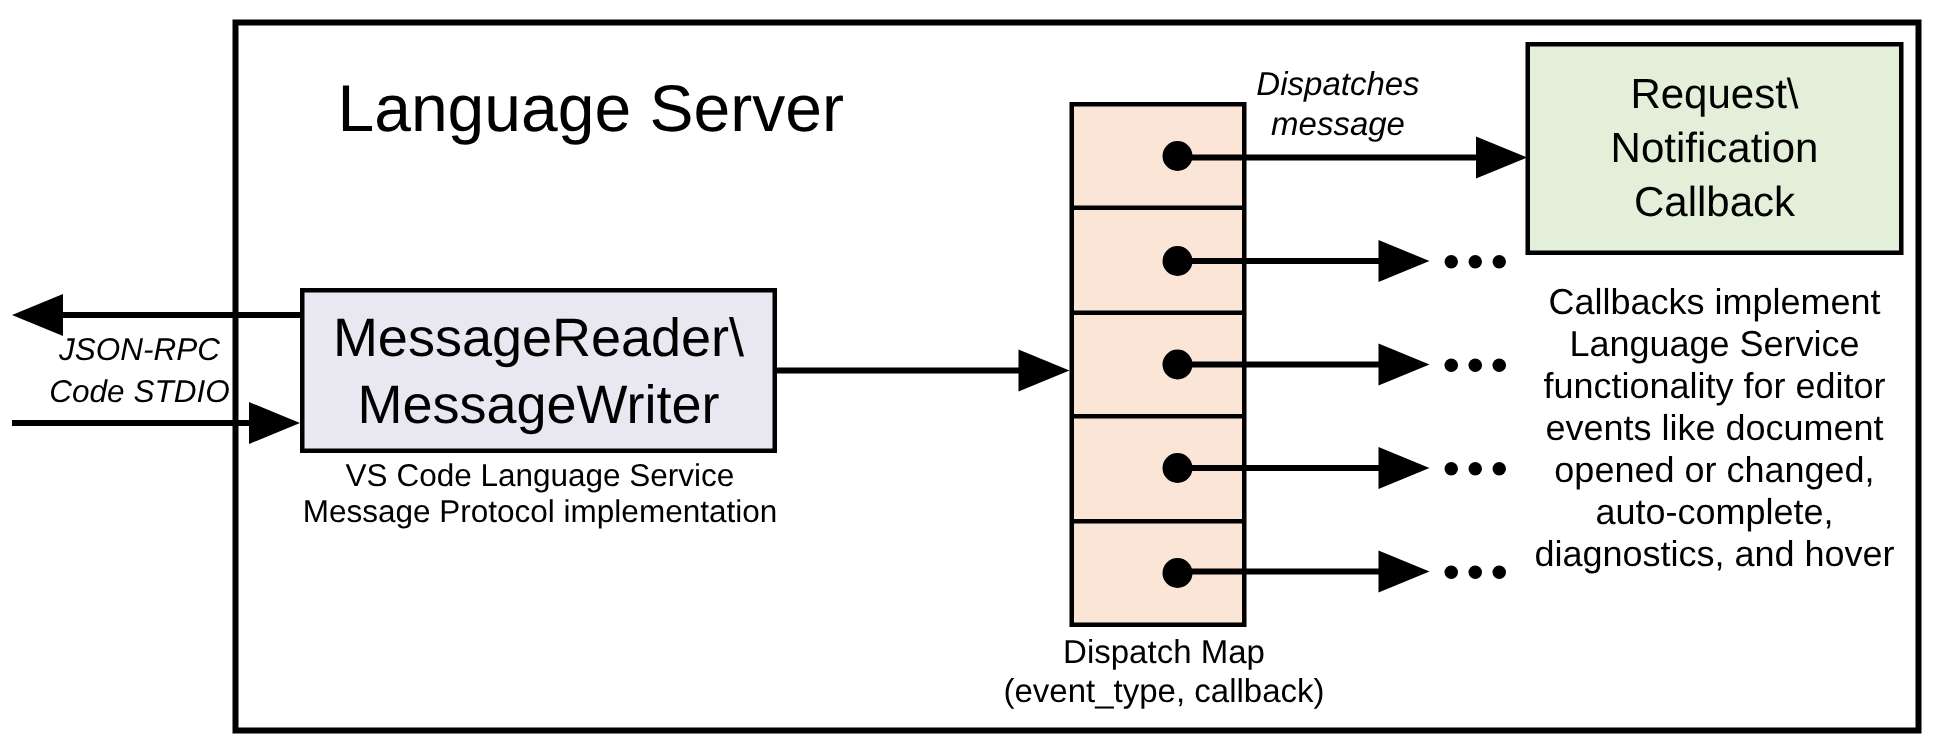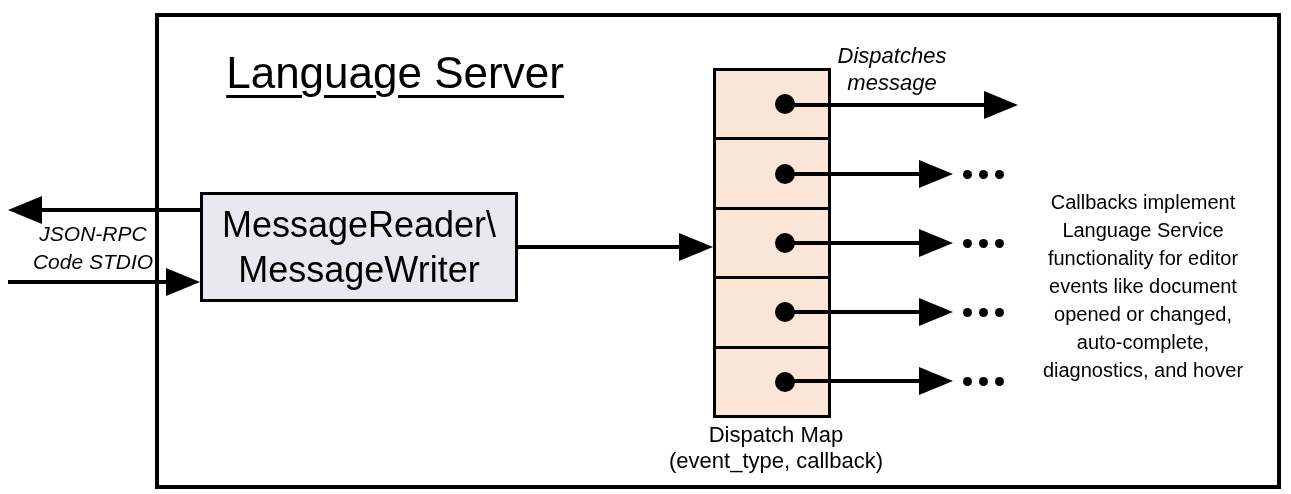--- a/index.html
+++ b/index.html
@@ -10,41 +10,41 @@
   .txt{white-space:pre-line;text-align:center;line-height:1.3;}
   .italic{font-style:italic;}
   .hline{position:absolute;height:4px;background:#000;z-index:3;}
   .ah-right{position:absolute;width:0;height:0;z-index:3;
     border-top:14px solid transparent;border-bottom:14px solid transparent;border-left:34px solid #000;}
   .ah-left{position:absolute;width:0;height:0;z-index:3;
     border-top:14px solid transparent;border-bottom:14px solid transparent;border-right:34px solid #000;}
   #outer-rect{position:absolute;left:155px;top:13px;width:1126px;height:476px;
     border:4px solid #000;box-sizing:border-box;background:transparent;}
   #title{position:absolute;left:225px;top:44px;width:340px;font-size:44px;
-    text-align:center;text-decoration:underline;text-decoration-thickness:3px;text-underline-offset:7px;}
+    text-align:left;text-decoration-thickness:3px;text-underline-offset:7px;}
   #reader-box{position:absolute;left:200px;top:192px;width:318px;height:110px;
     background:var(--reader-fill,#e9e8f1);border:3px solid #000;box-sizing:border-box;
     display:flex;align-items:center;justify-content:center;font-size:36px;z-index:2;}
   #reader-box .txt{line-height:45px;}
   #reader-caption{position:absolute;left:180px;top:306px;width:360px;font-size:21px;line-height:24px;}
   #stdio-label{position:absolute;left:15px;top:220px;width:156px;font-size:21px;line-height:28px;}
   #lookup-label{position:absolute;left:505px;top:154px;width:200px;font-size:22px;line-height:28px;}
   #dispatch-stack{position:absolute;left:713px;top:68px;width:118px;height:350px;
     border:3px solid #000;box-sizing:border-box;background:var(--cell-fill,#fbe5d6);
     display:flex;flex-direction:column;z-index:1;}
   .dispatch-cell{flex:1;position:relative;}
   .dispatch-cell.divider{border-bottom:3px solid #000;}
   .dot{position:absolute;left:59px;top:50%;width:20px;height:20px;margin-top:-10px;
     border-radius:50%;background:#000;z-index:4;}
   #dispatches-label{position:absolute;left:822px;top:42px;width:140px;font-size:22px;line-height:27px;}
   #callback-box{position:absolute;left:1017px;top:28px;width:252px;height:142px;
     background:var(--callback-fill,#e4efda);border:3px solid #000;box-sizing:border-box;
     display:flex;align-items:center;justify-content:center;font-size:28px;z-index:2;}
   #callback-box .txt{line-height:36px;}
-  #callbacks-note{position:absolute;left:1011px;top:188px;width:264px;font-size:20px;line-height:28px;}
+  #callbacks-note{position:absolute;left:1011px;top:188px;width:264px;font-size:24px;line-height:28px;}
   #dispatch-map-label{position:absolute;left:646px;top:422px;width:260px;font-size:22px;line-height:26px;}
   .ellipsis{position:absolute;z-index:3;display:flex;align-items:center;gap:7px;height:10px;}
   .ellipsis i{display:block;width:9px;height:9px;border-radius:50%;background:#000;}
 </style>
 </head>
 <body>
 
 <div id="canvas">
 
   <div id="outer-rect"></div>
@@ -57,20 +57,22 @@
   <div class="hline" style="left:8px;top:280px;width:162px;"></div>
   <div class="ah-right" style="left:166px;top:268px;"></div>
 
   <div id="stdio-label" class="txt italic">JSON-RPC
 Code STDIO</div>
 
   <div id="reader-box">
     <div class="txt">MessageReader\
 MessageWriter</div>
   </div>
+  <div id="reader-caption" class="txt">VS Code Language Service
+Message Protocol implementation</div>
 
   <div class="hline" style="left:518px;top:245px;width:164px;"></div>
   <div class="ah-right" style="left:679px;top:233px;"></div>
 
   <div id="dispatch-stack">
       <div class="dispatch-cell divider">
         <span class="dot"></span>
       </div>
       <div class="dispatch-cell divider">
         <span class="dot"></span>
@@ -84,20 +86,25 @@
       <div class="dispatch-cell">
         <span class="dot"></span>
       </div>
     </div>
   <div id="dispatches-label" class="txt italic">Dispatches
 message</div>
 
   <div id="dispatch-map-label" class="txt">Dispatch Map
 (event_type, callback)</div>
 
+  <div id="callback-box">
+    <div class="txt">Request\
+Notification
+Callback</div>
+  </div>
 
   <div id="callbacks-note" class="txt">Callbacks implement
 Language Service
 functionality for editor
 events like document
 opened or changed,
 auto-complete,
 diagnostics, and hover</div>
 
 <div class="hline" style="left: 785px; top: 103px; width: 201px;"></div>

